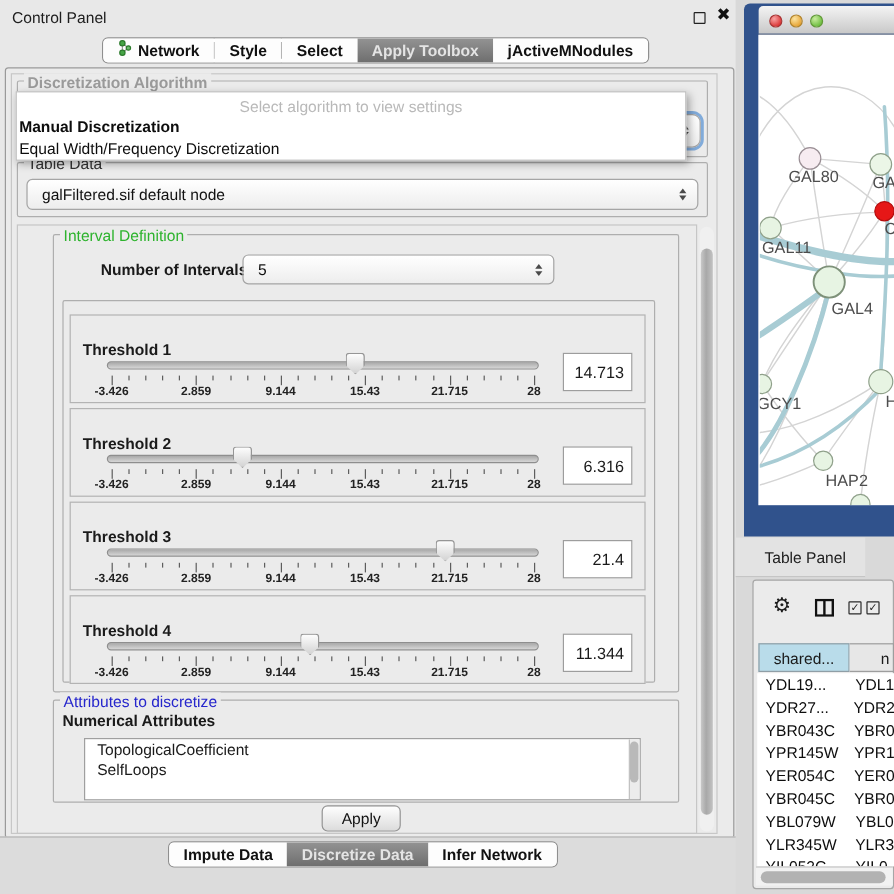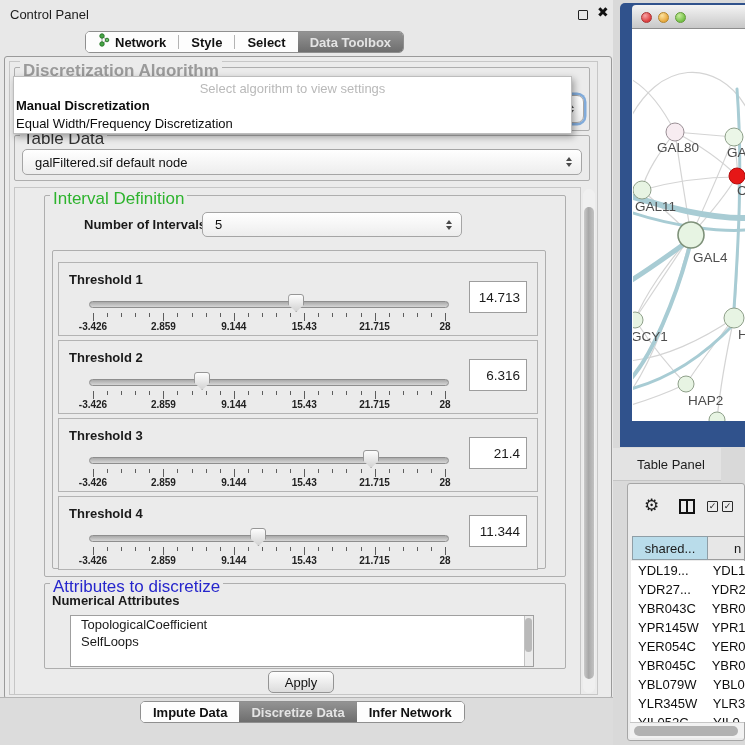--- a/index.html
+++ b/index.html
@@ -18,21 +18,21 @@
   .tab { display:flex; align-items:center; gap:5px; padding:0 12px; font-weight:600; font-size:13px; color:#111; background:#fdfdfd; position:relative; }
   .tab.sel { background:linear-gradient(#939393,#6e6e6e); color:#e4e4e4; }
   .tabsep { width:1px; height:14px; background:#b4b4b4; align-self:center; }
   #top-tabs { left:85px; top:31px; }
   #bottom-tabs { left:140px; top:701px; }
 
   #content-panel { left:4px; top:56px; width:608px; height:643px; background:#ebebeb; border:1px solid #9a9a9a; border-radius:3px; }
   #viewport { left:9px; top:61px; width:589px; height:634px; border:1px solid #c7c7c7; background:#ebebeb; }
 
   .groupbox { border:1px solid #aeaeae; border-radius:2px; }
-  .grouplabel { position:absolute; background:#ebebeb; padding:0 3px; font-size:17px; }
+  .grouplabel { position:absolute; background:#ebebeb; padding:0 3px; font-size:13px; }
   .lbl-dim { color:#9a9a9a; }
   .lbl-green { color:#2db32d; }
   .lbl-blue { color:#2626cc; }
   .lbl-dark { color:#333; }
 
   .combo { background:linear-gradient(#ffffff,#ededed); border:1px solid #a5a5a5; border-radius:5px;
            display:flex; align-items:center; }
   .combo-text { padding-left:12px; font-size:13px; color:#111; flex:1; white-space:nowrap; overflow:hidden; }
   .stepper { display:flex; flex-direction:column; gap:2px; margin-right:9px; }
   .arr-up { width:0; height:0; border-left:3.5px solid transparent; border-right:3.5px solid transparent; border-bottom:4.5px solid #4a4a4a; }
@@ -45,31 +45,31 @@
   .popup-item { position:absolute; left:2px; white-space:nowrap; font-size:13px; color:#0d0d0d; }
 
   #settings-panel { left:14px; top:187px; width:567px; height:508px; border:1px solid #c6c6c6; }
   #vscroll-track { left:583px; top:189px; width:12px; height:504px; background:#f0f0f0; border-radius:6px; }
   #vscroll-thumb { left:584px; top:207px; width:10px; height:472px; background:linear-gradient(90deg,#c9c9c9,#a8a8a8 45%,#c2c2c2); border-radius:5px; }
 
   #num-intervals-label { left:84px; top:217px; font-weight:700; }
   #num-intervals-combo { left:202px; top:212px; width:260px; height:25px; }
 
   .thr-panel { position:relative; width:480px; height:74px; margin-bottom:4px; background:#ebebeb; border:1px solid #b3b3b3; }
-  .thr-label { position:absolute; left:10px; top:9px; font-weight:700; font-size:13px; }
+  .thr-label { position:absolute; left:10px; top:21px; font-weight:700; font-size:13px; }
   .thr-track { position:absolute; left:30px; top:38px; width:360px; height:7px; border:1px solid #8e8e8e; border-radius:4px;
                background:linear-gradient(#a9a9a9,#d6d6d6); }
   .thr-thumb { position:absolute; top:31px; width:16px; height:18px; background:linear-gradient(#fdfdfd,#d3d3d3);
                border:1px solid #969696; border-radius:3px;
                clip-path:polygon(0 0,100% 0,100% 58%,50% 100%,0 58%); }
   .tick { position:absolute; width:1px; background:#5d5d5d; }
   .tick.minor { top:50px; height:4px; }
   .tick.major { top:50px; height:8px; }
   .tick-lab { position:absolute; top:58px; width:50px; margin-left:-25px; text-align:center; font-size:10px; font-weight:700; color:#222; }
-  .thr-value { position:absolute; left:410px; top:18px; width:58px; height:32px; background:#fff; border:1px solid #9d9d9d;
+  .thr-value { position:absolute; left:410px; top:31px; width:58px; height:32px; background:#fff; border:1px solid #9d9d9d;
                display:flex; align-items:center; justify-content:flex-end; padding-right:6px; font-size:13.5px; }
 
   #attr-list { left:70px; top:615px; width:464px; height:52px; background:#fff; border:1px solid #9f9f9f; overflow:hidden; }
   .attr-item { padding:1px 0 1px 10px; font-size:13px; white-space:nowrap; }
   #attr-scroll { position:absolute; right:0; top:0; width:9px; height:100%; background:#ececec; border-left:1px solid #c2c2c2; }
   #attr-thumb { position:absolute; right:1px; top:2px; width:7px; height:34px; background:#b9b9b9; border-radius:4px; }
 
   #apply-btn { left:268px; top:671px; width:66px; height:22px; background:linear-gradient(#fefefe,#dcdcdc);
                border:1px solid #949494; border-radius:5px; display:flex; align-items:center; justify-content:center;
                font-size:13px; color:#111; }
@@ -129,21 +129,24 @@
       </div>
       <div class="tabsep"></div>
       <div class="tab">
         <span>Style</span>
       </div>
       <div class="tabsep"></div>
       <div class="tab">
         <span>Select</span>
       </div>
       <div class="tab sel">
-        <span>Data Toolbox</span>
+        <span>Apply Toolbox</span>
+      </div>
+      <div class="tab">
+        <span>jActiveMNodules</span>
       </div>
     </div>
 
   <div id="content-panel" class="abs"></div>
   <div id="viewport" class="abs"></div>
 
   <div class="abs groupbox" style="left:14px;top:67px;width:576px;height:64px;"></div>
   <div class="grouplabel lbl-dim" style="left:20px;top:61px;font-weight:700;">Discretization Algorithm</div>
   <div id="algo-combo" class="abs combo">
     <span class="combo-text">Manual Discretization</span>

